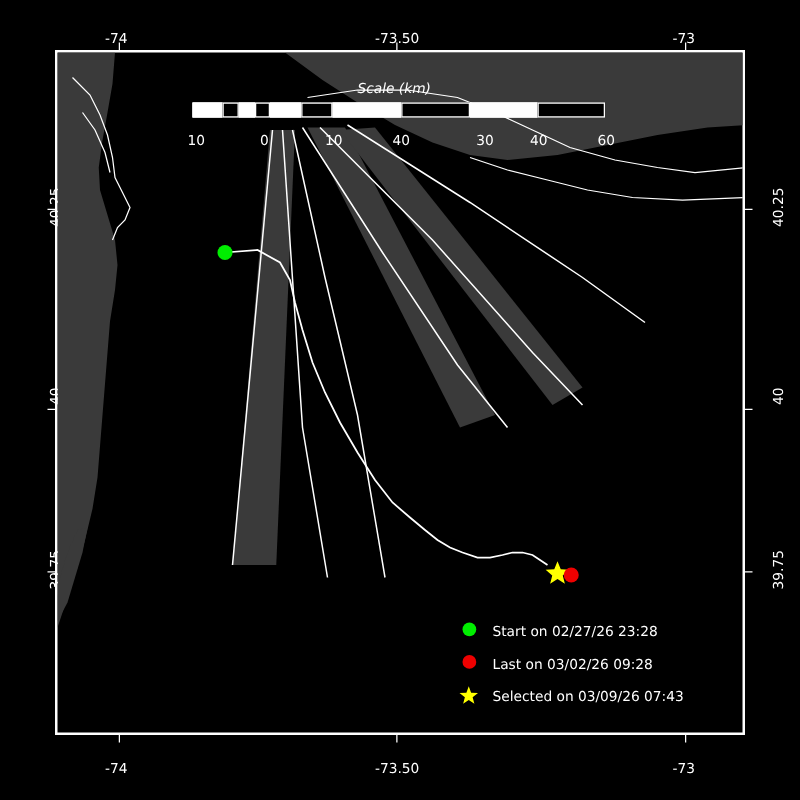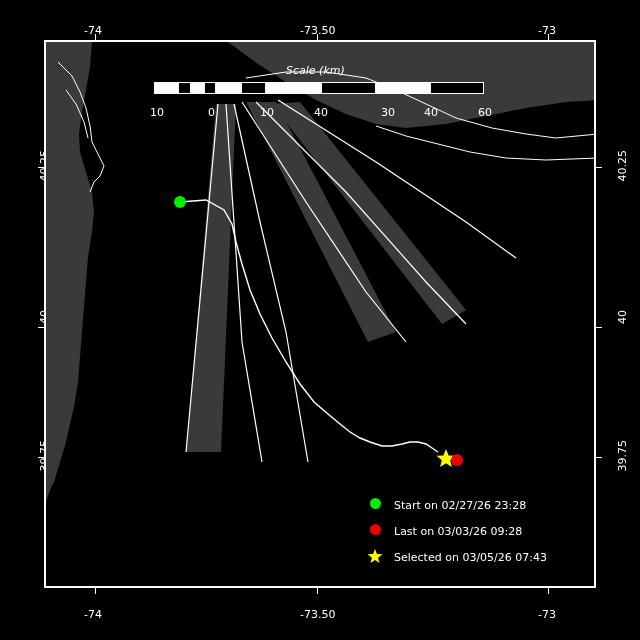--- a/index.html
+++ b/index.html
@@ -201,25 +201,25 @@
     <div class="scale-num" style="left:432px; top:64px;">60</div>
   </div>
 
   <div class="legend">
     <div class="legend-row">
       <span class="legend-sym"><span class="dot" style="background:#00ee00"></span></span>
       <span class="legend-text">Start on 02/27/26 23:28</span>
     </div>
     <div class="legend-row">
       <span class="legend-sym"><span class="dot" style="background:#ee0000"></span></span>
-      <span class="legend-text">Last on 03/03/26 09:28</span>
+      <span class="legend-text">Last on 03/02/26 09:28</span>
     </div>
     <div class="legend-row">
       <span class="legend-sym">
         <svg width="16" height="16" viewBox="0 0 16 16">
             <polygon points="8,1 9.9,6.1 15.4,6.3 11.1,9.7 12.5,15 8,11.9 3.5,15 4.9,9.7 0.6,6.3 6.1,6.1" fill="#ffff00"></polygon>
           </svg>
       </span>
-      <span class="legend-text">Selected on 03/05/26 07:43</span>
+      <span class="legend-text">Selected on 03/09/26 07:43</span>
     </div>
   </div>
 
 </div>
 
 </body></html>

